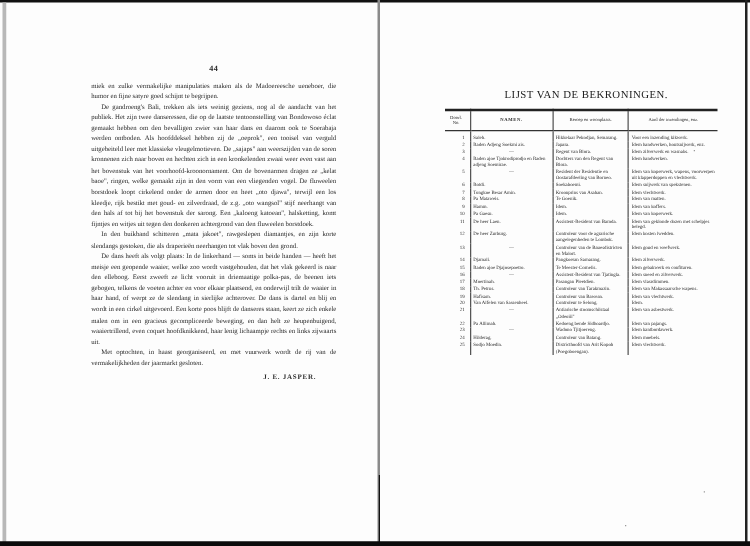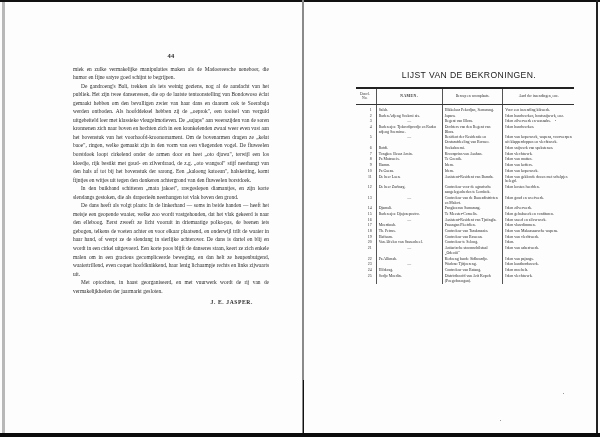--- a/index.html
+++ b/index.html
@@ -34,21 +34,21 @@
   .para { margin: 0; text-indent: 0; }
   .para.indent { text-indent: 8px; }
   .signature {
     text-align: right; font-size: 5.6px; letter-spacing: 0.6px;
     margin-top: 3px; padding-right: 16px; font-weight: bold;
   }
 
   
   .page-right { position: absolute; left: 356px; top: 70px; width: 218px; }
   .list-title {
-    text-align: center; font-family: Liberation Sans, sans-serif;
+    text-align: center; font-family: Liberation Serif, serif;
     font-size: 8.6px; letter-spacing: 0.4px; color: #1a1a1a;
     margin: 0 0 7px 0; padding-left: 8px;
   }
   table.prizes {
     width: 218px; border-collapse: collapse;
     font-family: "Liberation Serif", serif; font-size: 3.9px; line-height: 4.9px;
     color: #2b2b2b;
     border-top: 2px solid #222;
   }
   table.prizes th {

